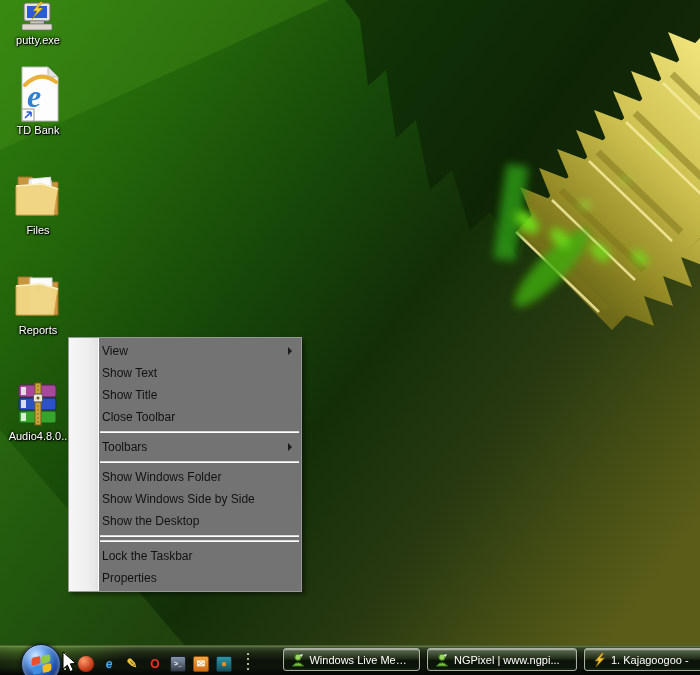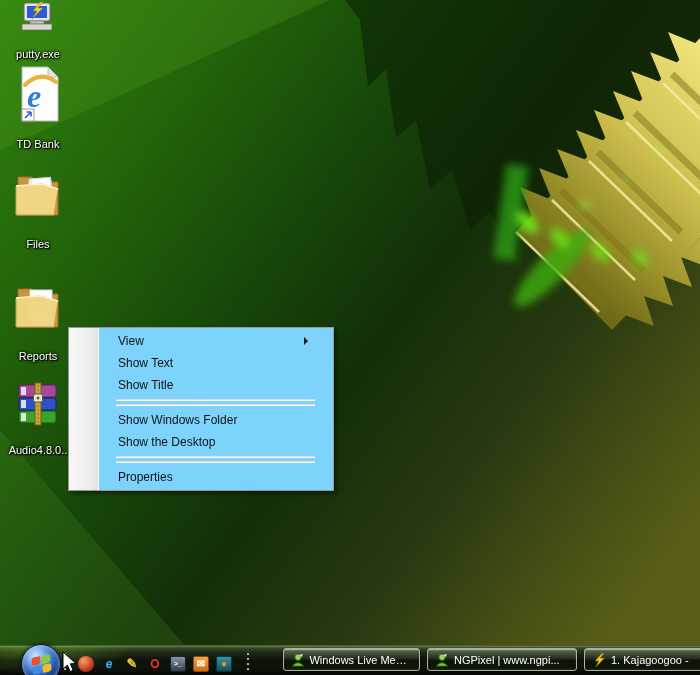--- a/index.html
+++ b/index.html
@@ -7,30 +7,30 @@
     position:relative;width:700px;height:675px;overflow:hidden;
     background:#123008;font-family:"Liberation Sans",sans-serif;
     -webkit-font-smoothing:antialiased;
   }
   .wallpaper{position:absolute;inset:0;z-index:0;}
 
   
   .desktop-icon{position:absolute;left:0;width:76px;text-align:center;z-index:5;cursor:default;}
   .icon-art{display:block;margin:0 auto;}
   .icon-label{
-    display:block;margin-top:16px;font-size:11px;color:#fff;line-height:13px;
+    display:block;margin-top:2px;font-size:11px;color:#fff;line-height:13px;
     text-shadow:1px 1px 1px #000,0 0 3px #000,0 0 3px #000;
   }
-  .di-putty{top:2px}.di-td{top:66px}.di-files{top:168px}.di-reports{top:280px}.di-audio{top:382px}
+  .di-putty{top:2px}.di-td{top:66px}.di-files{top:168px}.di-reports{top:268px}.di-audio{top:382px}
 
   
   .context-menu{
-    position:absolute;left:68px;top:327px;width:232px;z-index:30;
-    background:#7dd3fc;border:1px solid #979797;box-shadow:3px 3px 4px rgba(0,0,0,.4);
-    padding:2px 16px;color:#121212;font-size:12px;
+    position:absolute;left:68px;top:337px;width:232px;z-index:30;
+    background:#737373;border:1px solid #979797;box-shadow:3px 3px 4px rgba(0,0,0,.4);
+    padding:2px 0;color:#121212;font-size:12px;
   }
   .context-menu .gutter{
     position:absolute;left:0;top:0;bottom:0;width:28px;
     background:linear-gradient(90deg,#f6f6f6,#eeeeee 70%,#e4e4e4);
     border-right:1px solid #e2e2e2;box-shadow:1px 0 0 #fff;
   }
   .menu-item{position:relative;height:22px;line-height:22px;padding-left:33px;white-space:nowrap;}
   .menu-sep{height:1px;margin:3px 2px 3px 31px;background:#d9d9d9;border-bottom:1px solid #ffffff;}
   .submenu-arrow{
     position:absolute;right:9px;top:7px;width:0;height:0;
@@ -302,24 +302,31 @@
 </div>
 
 <div class="context-menu" data-name="taskbar-context-menu">
   <div class="gutter" data-name="menu-icon-gutter"></div>
   <div class="menu-item" data-name="menu-item-view">
     <span>View</span>
     <span class="submenu-arrow" data-name="submenu-arrow-icon"></span>
   </div>
   <div class="menu-item" data-name="menu-item-show-text"><span>Show Text</span></div>
   <div class="menu-item" data-name="menu-item-show-title"><span>Show Title</span></div>
+  <div class="menu-item" data-name="menu-item-close-toolbar"><span>Close Toolbar</span></div>
   <div class="menu-sep" data-name="menu-separator"></div>
+  <div class="menu-item" data-name="menu-item-toolbars">
+    <span>Toolbars</span>
+    <span class="submenu-arrow" data-name="submenu-arrow-icon"></span>
+  </div>
   <div class="menu-sep" data-name="menu-separator"></div>
   <div class="menu-item" data-name="menu-item-show-windows-stacked"><span>Show Windows Folder</span></div>
+  <div class="menu-item" data-name="menu-item-show-windows-side-by-side"><span>Show Windows Side by Side</span></div>
   <div class="menu-item" data-name="menu-item-show-the-desktop"><span>Show the Desktop</span></div>
   <div class="menu-sep" data-name="menu-separator"></div>
   <div class="menu-sep" data-name="menu-separator"></div>
+  <div class="menu-item" data-name="menu-item-lock-the-taskbar"><span>Lock the Taskbar</span></div>
   <div class="menu-item" data-name="menu-item-properties"><span>Properties</span></div>
 </div>
 
 <svg class="cursor" data-name="mouse-cursor" width="16" height="22">
   <path d="M1,1 L1,18 L5.4,14.2 L8.2,20.6 L11.2,19.2 L8.4,12.8 L14,12.6 Z" fill="#ffffff" stroke="#000" stroke-width="1"></path>
 </svg>
 
 </body></html>

